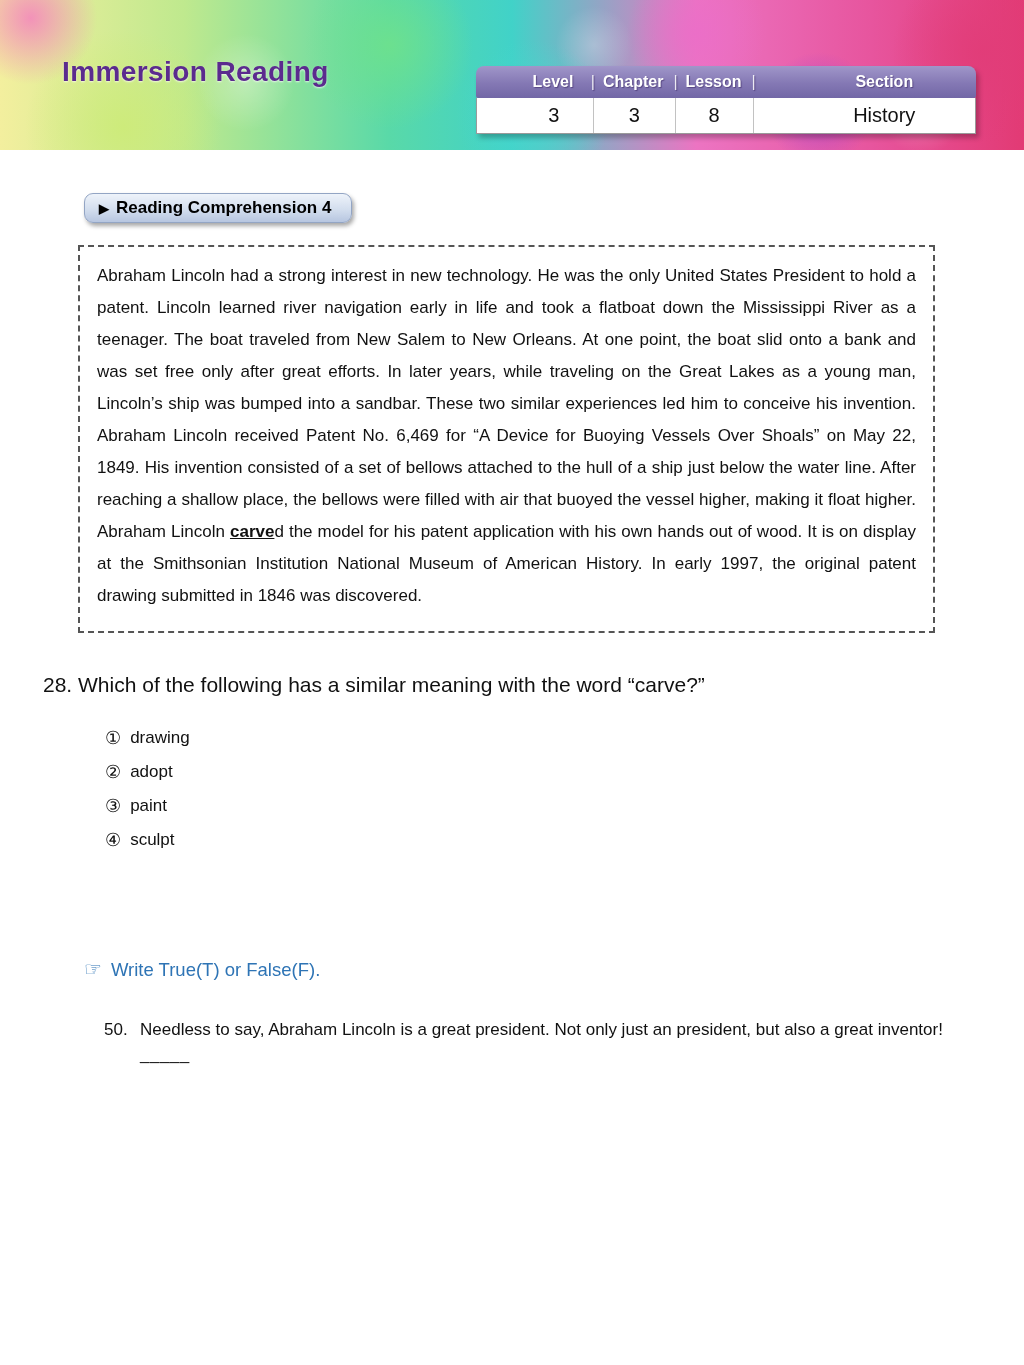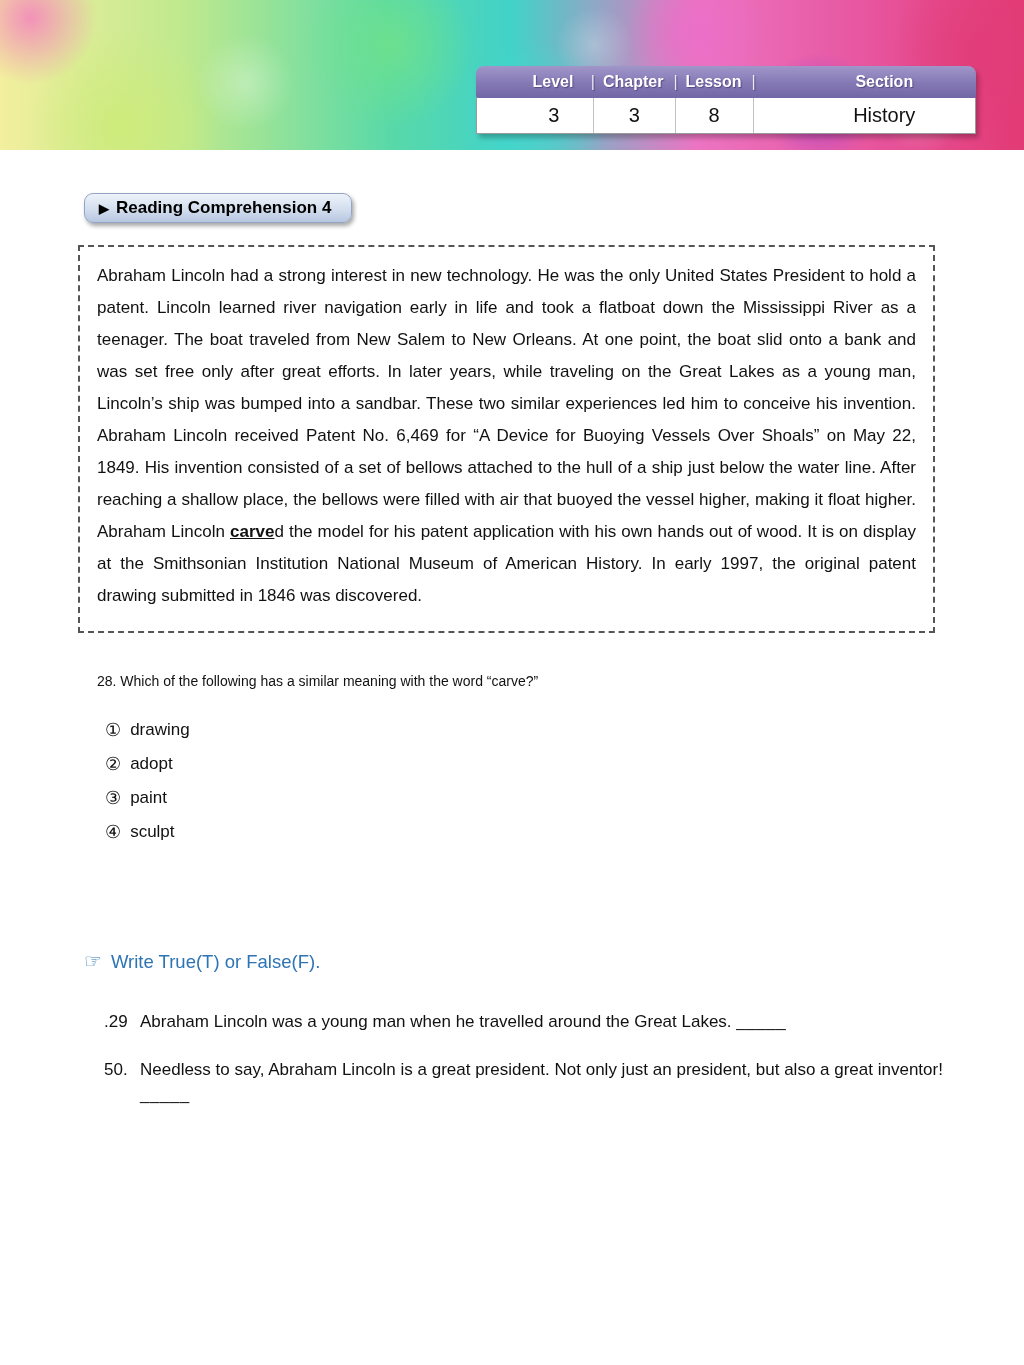--- a/index.html
+++ b/index.html
@@ -119,22 +119,22 @@
     margin: 0;
     font-size: 17px;
     line-height: 32px;
     text-align: justify;
     color: #111;
   }
   .hl { font-weight: bold; text-decoration: underline; }
 
   
   .question {
-    margin: 40px 0 0 97px;
-    font-size: 14px;
+    margin: 40px 0 0 43px;
+    font-size: 21px;
     color: #111;
   }
   .options {
     list-style: none;
     margin: 24px 0 0 105px;
     padding: 0;
     font-size: 17px;
   }
   .options li { height: 34px; display: flex; align-items: center; }
   .marker { margin-right: 9px; font-size: 18px; }
@@ -157,20 +157,21 @@
   }
   .tf-item + .tf-item { margin-top: 23px; }
   .blank { letter-spacing: 0.5px; }
 </style>
 </head>
 <body>
 
 <div class="page">
 
   <header class="banner">
+    <div class="logo">Immersion Reading</div>
 
     <div class="info-table">
       <div class="info-head">
         <div class="ih-cell c0"><span>Level</span><span class="sep">|</span></div>
         <div class="ih-cell c1"><span>Chapter</span><span class="sep">|</span></div>
         <div class="ih-cell c2"><span>Lesson</span><span class="sep">|</span></div>
         <div class="ih-cell c3"><span>Section</span></div>
       </div>
       <div class="info-vals">
         <div class="iv-cell c0">3</div>
@@ -208,23 +209,19 @@
     <li>
         <span class="marker">④</span>
         <span>sculpt</span>
       </li>
   </ul>
 
   <div class="tf-instruction">
     <span class="pointer">☞</span><span>Write True(T) or False(F).</span>
   </div>
 
-  <div class="tf-item">
-    <span class="tf-num">.29</span>
-    <span class="tf-text"><span>Abraham Lincoln was a young man when he travelled around the Great Lakes.</span> <span class="blank">_____</span></span>
-  </div>
 
   <div class="tf-item">
     <span class="tf-num">50.</span>
     <span class="tf-text"><span>Needless to say, Abraham Lincoln is a great president. Not only just an president, but also a great inventor!</span> <span class="blank">_____</span></span>
   </div>
 
 </div>
 
 </body></html>

